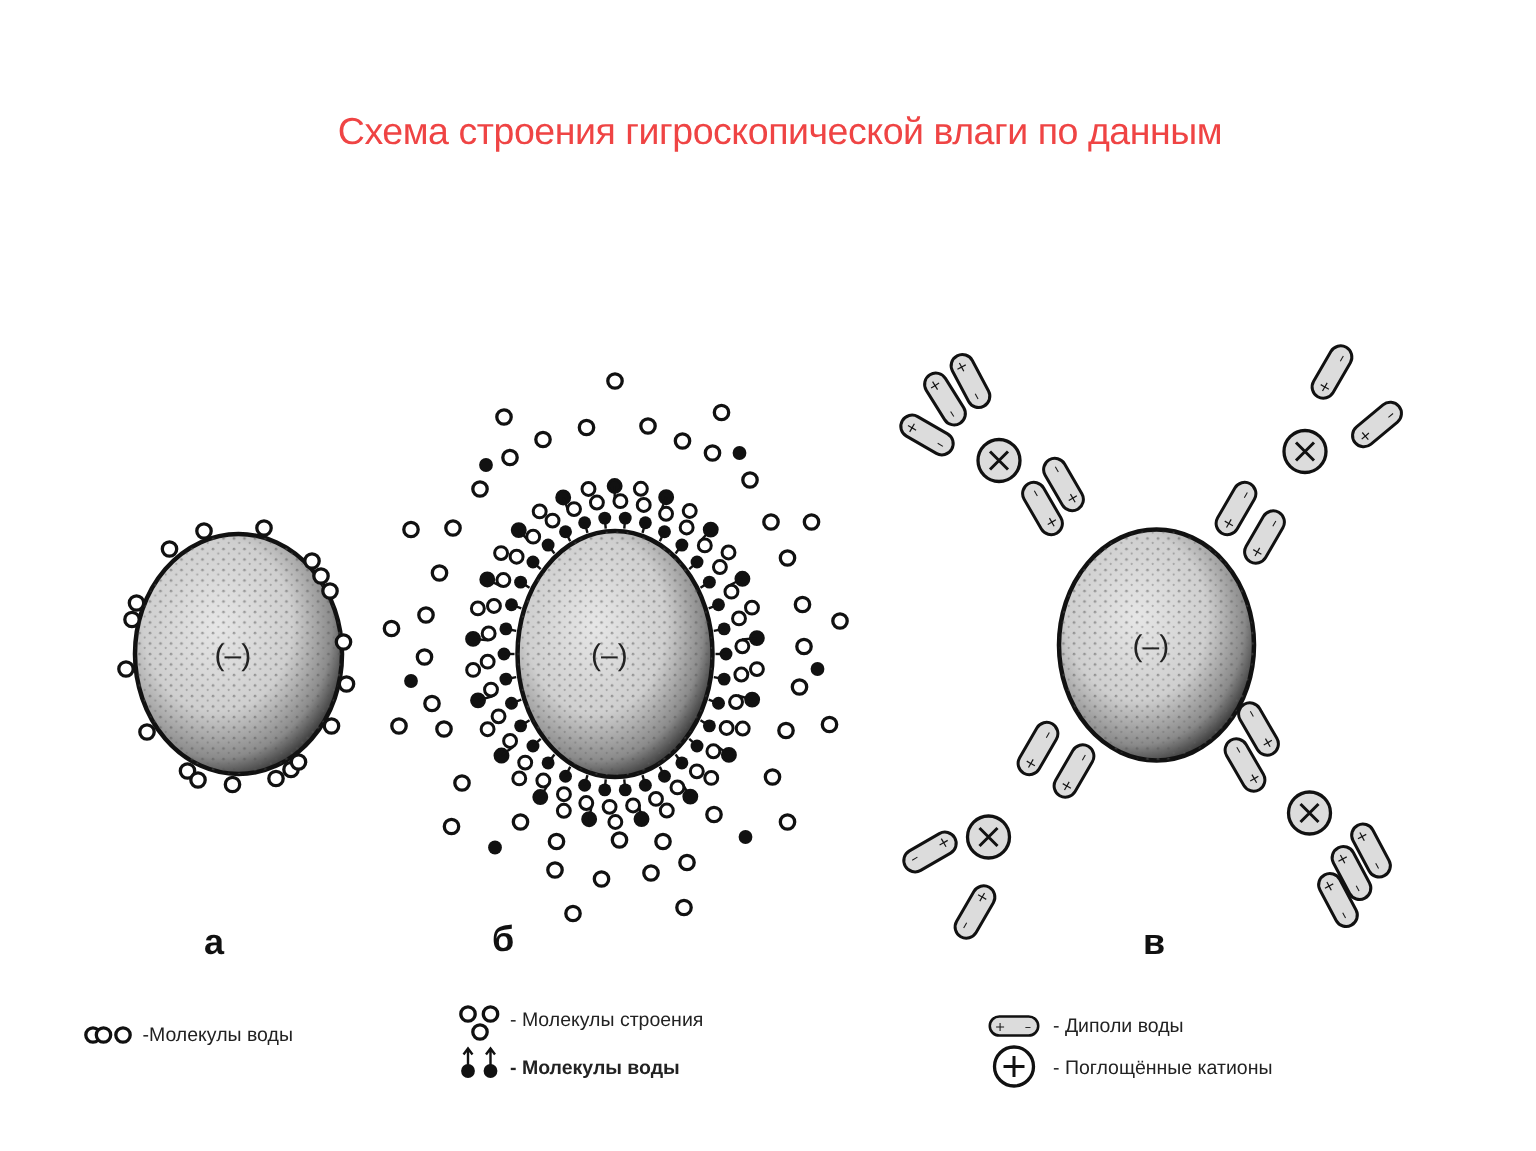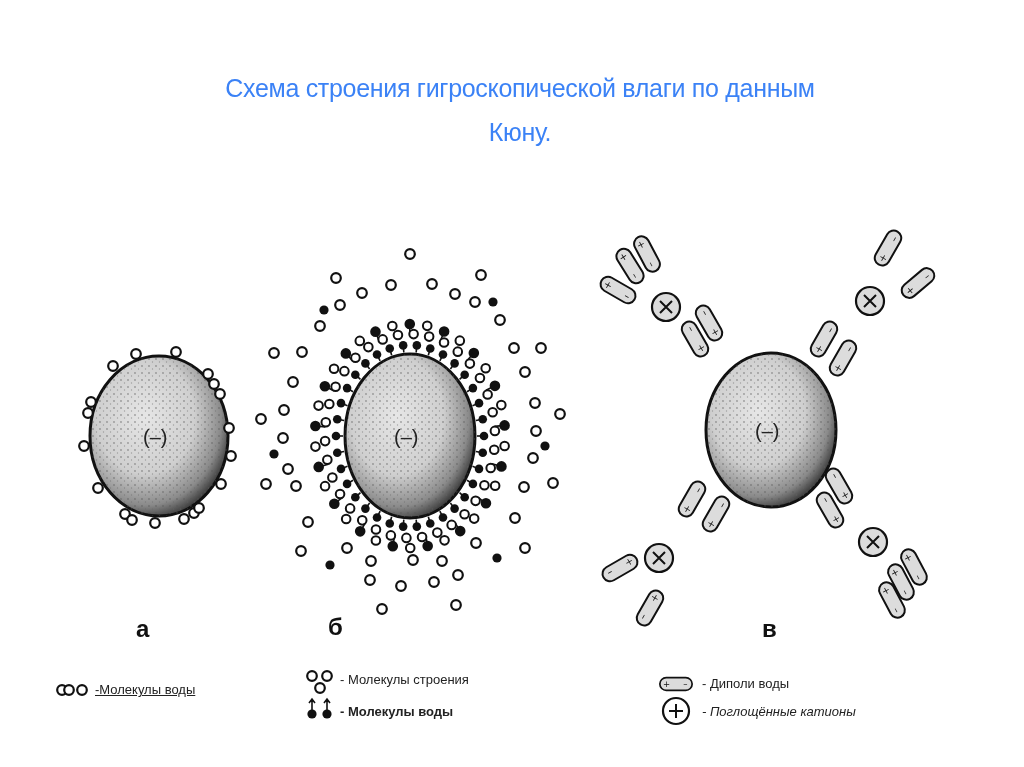--- a/index.html
+++ b/index.html
@@ -1,31 +1,30 @@
 <!DOCTYPE html>
 <html><head>
   <meta charset="utf-8">
   <style>
     html, body { margin: 0; padding: 0; background: #ffffff; }
     body { width: 1024px; height: 767px; position: relative; overflow: hidden;
            font-family: "Liberation Sans", sans-serif; color: #111; }
     .title { position: absolute; left: 40px; top: 66px; width: 960px; text-align: center;
              font-family: "Liberation Sans", sans-serif; font-size: 25px; line-height: 44px;
-             color: #3b82f6; letter-spacing: -0.3px; }
+             color: #ef4444; letter-spacing: -0.3px; }
     .title span { display: block; }
     svg.diagram { position: absolute; left: 0; top: 0; }
     .panel-label { position: absolute; font-size: 24px; font-weight: bold; color: #111; }
     .legend-text { position: absolute; font-size: 13px; color: #222; white-space: nowrap; }
   </style>
 </head>
 <body>
 
 <div class="title">
   <span>Схема строения гигроскопической влаги по данным</span>
-  <span>Кюну.</span>
 </div>
 
 <svg class="diagram" width="1024" height="767" viewBox="0 0 1024 767">
   <defs>
     <radialGradient id="soilGrad" cx="40%" cy="38%" r="65%">
       <stop offset="0%" stop-color="#e6e6e6"></stop>
       <stop offset="55%" stop-color="#cfcfcf"></stop>
       <stop offset="85%" stop-color="#8a8a8a"></stop>
       <stop offset="100%" stop-color="#3a3a3a"></stop>
     </radialGradient>
@@ -348,17 +347,17 @@
 </svg>
 
 <div class="legend-text" style="left:143px;top:426px;font-size:20px;">(–)</div>
 <div class="legend-text" style="left:394px;top:426px;font-size:20px;">(–)</div>
 <div class="legend-text" style="left:755px;top:420px;font-size:20px;">(–)</div>
 
 <div class="panel-label" style="left:136px;top:615px;">а</div>
 <div class="panel-label" style="left:328px;top:613px;">б</div>
 <div class="panel-label" style="left:762px;top:615px;">в</div>
 
-<div class="legend-text" style="left:95px;top:682px;text-decoration:underline;">-Молекулы воды</div>
+<div class="legend-text" style="left:95px;top:682px;">-Молекулы воды</div>
 <div class="legend-text" style="left:340px;top:672px;">- Молекулы строения</div>
 <div class="legend-text" style="left:340px;top:704px;font-weight:bold;">- Молекулы воды</div>
 <div class="legend-text" style="left:702px;top:676px;text-align:right;">- Диполи воды</div>
-<div class="legend-text" style="left:702px;top:704px;font-style:italic;">- Поглощённые катионы</div>
+<div class="legend-text" style="left:702px;top:704px;">- Поглощённые катионы</div>
 
 </body></html>

